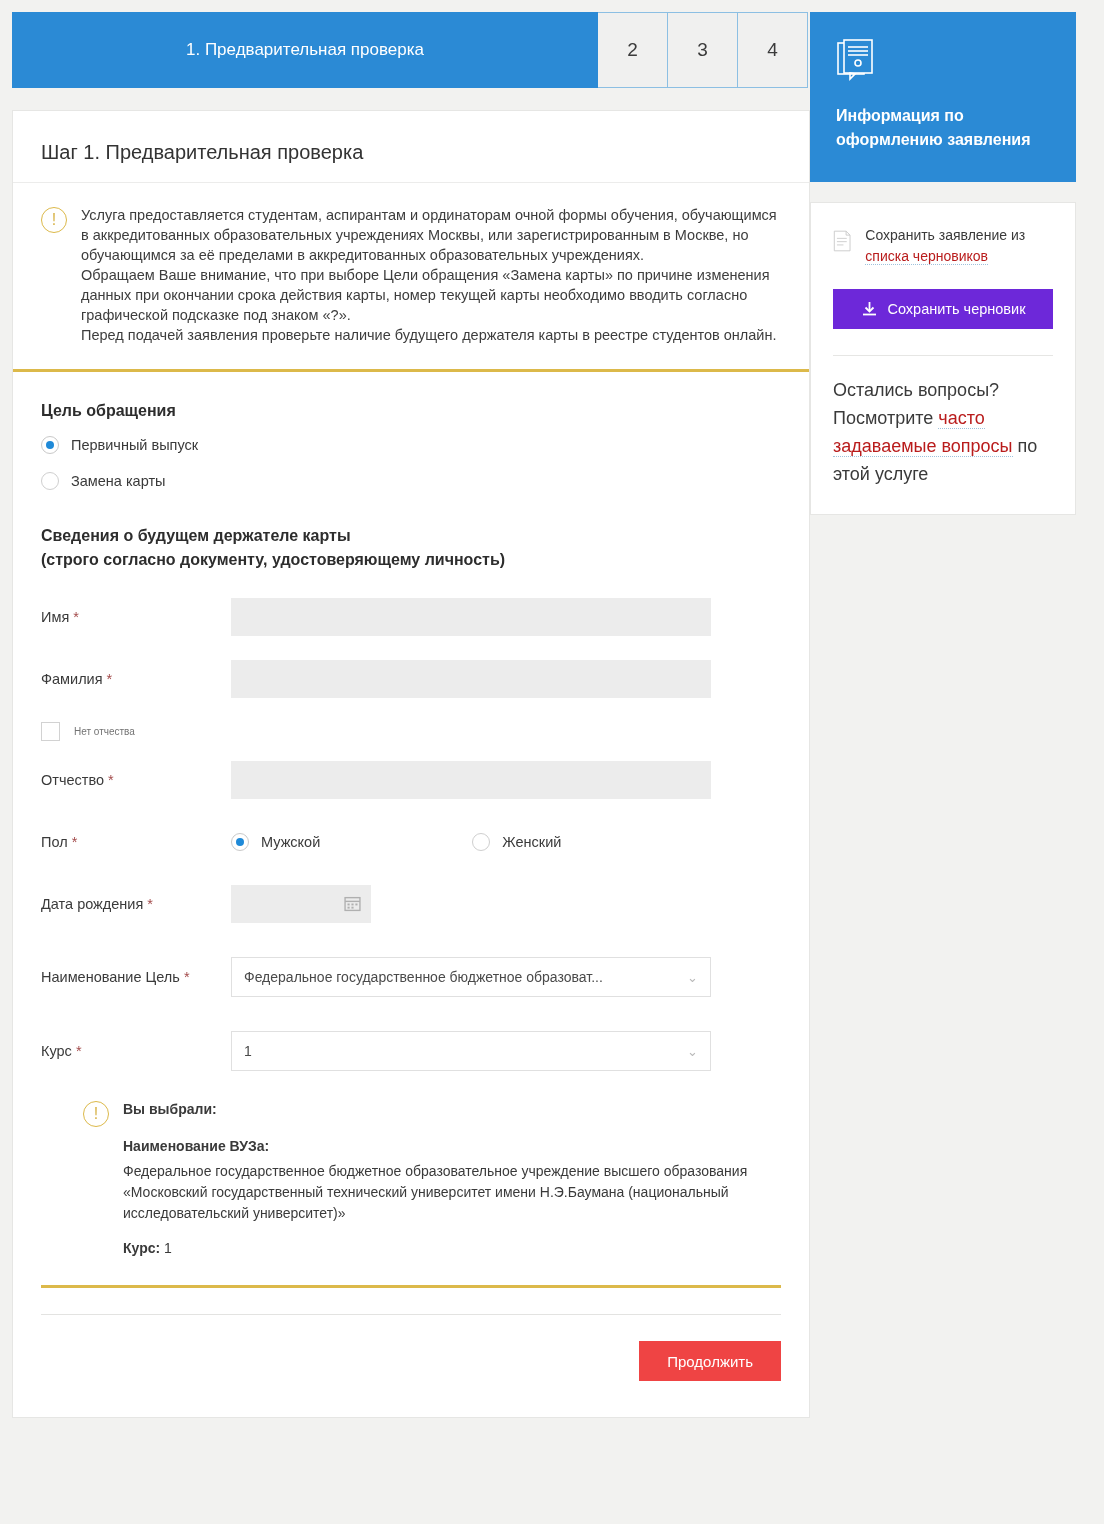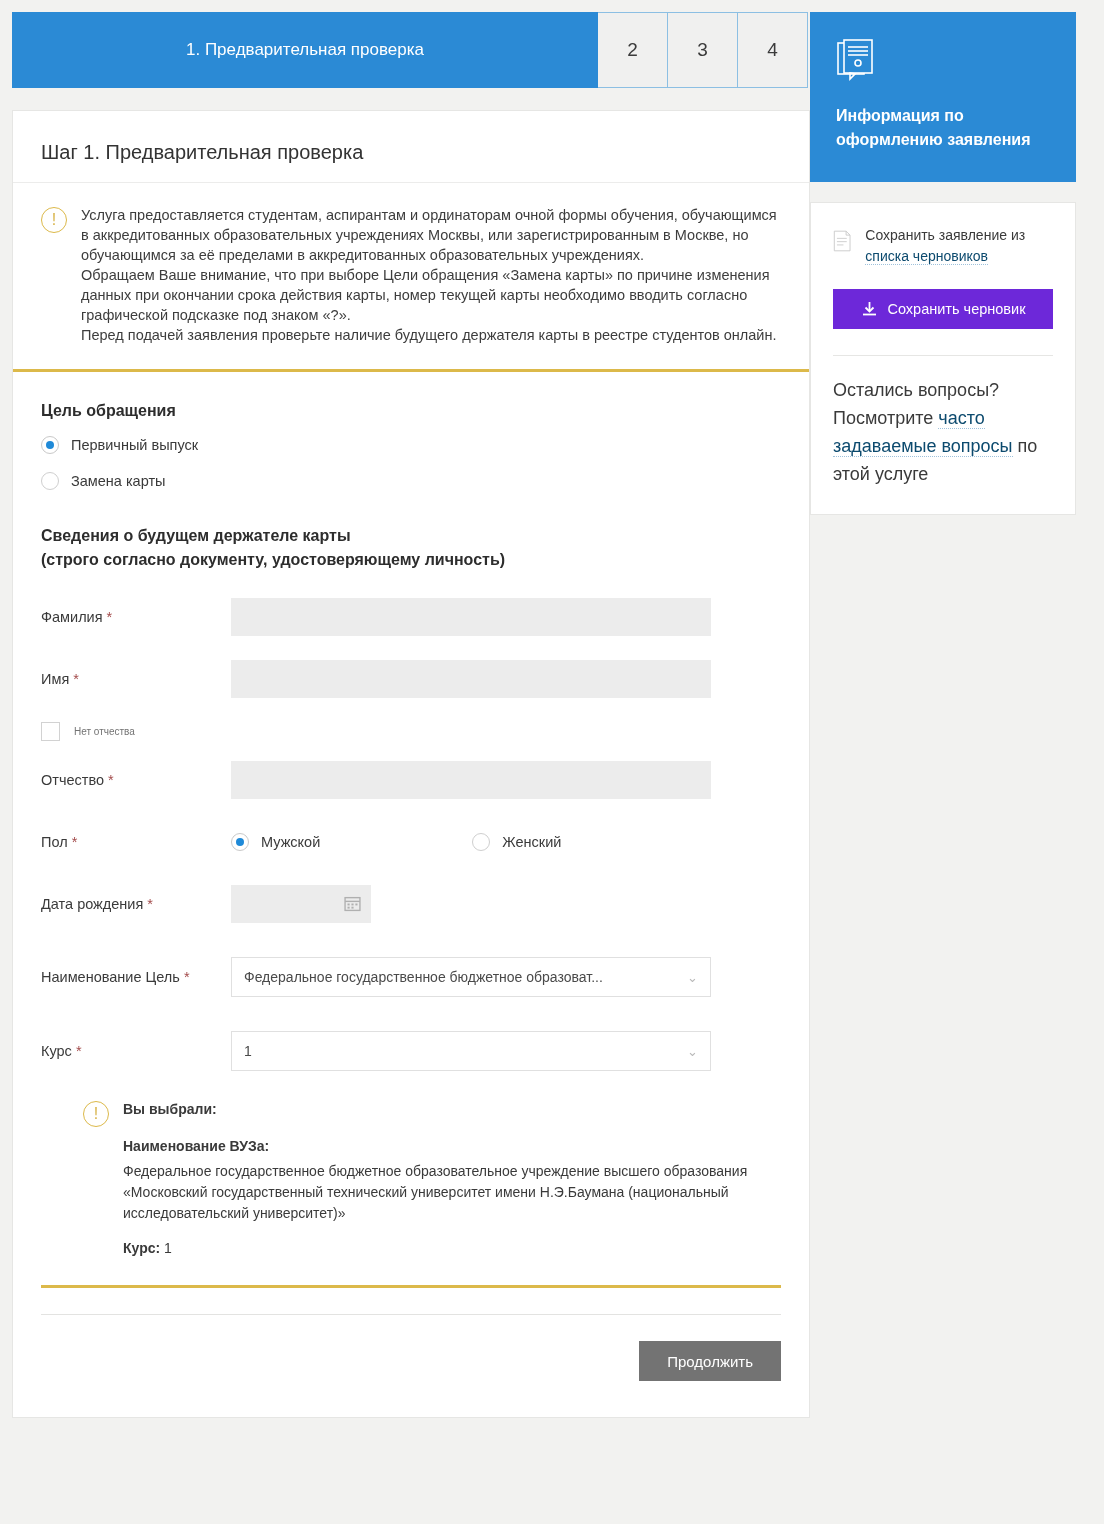--- a/index.html
+++ b/index.html
@@ -171,21 +171,21 @@
   }
   .gray-divider {
     height: 1px; background: #e3e3e1;
     margin: 26px 28px 0 28px;
   }
   .actions {
     display: flex; justify-content: flex-end;
     padding: 26px 28px 36px 28px;
   }
   .btn-primary {
-    background: #737373;
+    background: #ef4444;
     color: #fff;
     border: none;
     font-size: 15px;
     padding: 0 28px;
     height: 40px;
     cursor: pointer;
     font-family: "Liberation Sans", sans-serif;
   }
 
   
@@ -201,21 +201,21 @@
     margin-top: 16px;
     font-weight: bold;
   }
   .side-card {
     background: #ffffff;
     border: 1px solid #e6e6e4;
     padding: 22px 22px 26px 22px;
   }
   .draft-row { display: flex; gap: 14px; align-items: flex-start; }
   .draft-text { font-size: 14px; color: #3a3a3a; line-height: 21px; }
-  .link { color: #0c4a6e; text-decoration: none; border-bottom: 1px dotted #9fc2dc; cursor: pointer; }
+  .link { color: #b91c1c; text-decoration: none; border-bottom: 1px dotted #9fc2dc; cursor: pointer; }
   .btn-save {
     display: flex; align-items: center; justify-content: center;
     gap: 10px;
     background: #6d28d9;
     color: #ffffff;
     height: 40px;
     margin-top: 22px;
     font-size: 14.5px;
     cursor: pointer;
   }
@@ -270,29 +270,29 @@
           <span class="radio-label">Замена карты</span>
         </div>
 
         <div class="section-head two">
           <div>Сведения о будущем держателе карты</div>
           <div>(строго согласно документу, удостоверяющему личность)</div>
         </div>
 
         <div class="field">
           <div class="field-label">
+            <span>Имя</span>
+            <span class="req">*</span>
+          </div>
+          <input class="input" type="text" value="" style="">
+        </div>
+
+        <div class="field">
+          <div class="field-label">
             <span>Фамилия</span>
-            <span class="req">*</span>
-          </div>
-          <input class="input" type="text" value="" style="">
-        </div>
-
-        <div class="field">
-          <div class="field-label">
-            <span>Имя</span>
             <span class="req">*</span>
           </div>
           <input class="input" type="text" value="" style="">
         </div>
 
         <div class="checkbox-row">
           <span class="checkbox"></span>
           <span class="checkbox-label">Нет отчества</span>
         </div>
 

